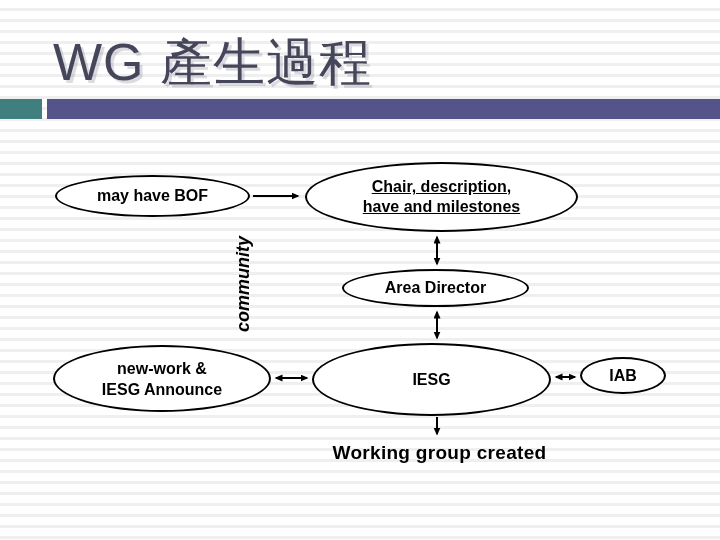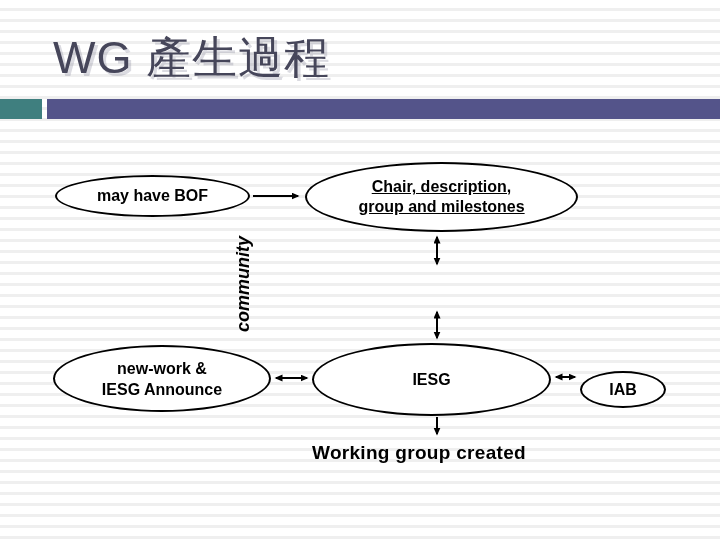--- a/index.html
+++ b/index.html
@@ -3,51 +3,51 @@
 <meta charset="utf-8">
 <style>
   html,body{margin:0;padding:0;}
   body{width:720px;height:540px;font-family:"Liberation Sans",sans-serif;}
   .slide{
     position:relative;width:720px;height:540px;overflow:hidden;
     background:repeating-linear-gradient(to bottom,#ffffff 0px,#ffffff 8px,#efefef 8px,#efefef 11px);
   }
   .title{
     position:absolute;left:53px;top:28px;margin:0;
-    font-size:45px;font-weight:400;letter-spacing:1px;
+    font-size:52px;font-weight:400;letter-spacing:1px;
     color:#46465a;text-shadow:3px 3px 0 rgba(90,90,120,0.22);
     white-space:nowrap;
   }
   .accent-square{position:absolute;left:0;top:99px;width:42px;height:20px;background:#3f7f7f;}
   .accent-bar{position:absolute;left:47px;top:99px;width:673px;height:20px;background:#54548a;}
 
   .arrow-layer{position:absolute;left:0;top:0;width:720px;height:540px;pointer-events:none;}
 
   .node{
     position:absolute;box-sizing:border-box;
     background:#ffffff;border:2px solid #000000;border-radius:50%;
     display:flex;flex-direction:column;align-items:center;justify-content:center;
     font-size:16px;font-weight:700;color:#000000;text-align:center;line-height:20px;
   }
   .node-bof{left:55px;top:175px;width:195px;height:42px;}
   .node-chair{left:305px;top:162px;width:273px;height:70px;text-decoration:underline;}
   .node-area{left:342px;top:269px;width:187px;height:38px;}
   .node-iesg{left:312px;top:343px;width:239px;height:73px;align-items:center;}
   .node-newwork{left:53px;top:345px;width:218px;height:67px;line-height:21px;justify-content:center;}
-  .node-iab{left:580px;top:371px;width:86px;height:37px;}
+  .node-iab{left:580px;top:357px;width:86px;height:37px;}
 
   .community{
     position:absolute;left:192px;top:275px;width:100px;height:18px;
     transform:rotate(-90deg);transform-origin:center;
     font-size:18px;font-style:italic;font-weight:700;color:#000;
     text-align:center;white-space:nowrap;
   }
   .result-caption{
-    position:absolute;left:312px;top:442px;width:295px;
-    font-size:19px;font-weight:700;color:#000;text-align:left;letter-spacing:0.3px;
+    position:absolute;left:292px;top:442px;width:295px;
+    font-size:19px;font-weight:700;color:#000;text-align:center;letter-spacing:0.3px;
   }
 </style>
 </head>
 <body>
 
 <div class="slide">
 
   <h1 class="title">WG 產生過程</h1>
   <div class="accent-square"></div>
   <div class="accent-bar"></div>
@@ -65,25 +65,28 @@
     <line x1="556" y1="377" x2="575" y2="377" stroke="#000" stroke-width="2" marker-start="url(#ah)" marker-end="url(#ah)"></line>
     <line x1="437" y1="417" x2="437" y2="434" stroke="#000" stroke-width="2" marker-end="url(#ah)"></line>
   </svg>
 
   <div class="node node-bof">
     <span>may have BOF</span>
   </div>
 
   <div class="node node-chair">
     <span>Chair, description,</span>
-    <span>group and milestones</span>
+    <span>have and milestones</span>
   </div>
 
   <div class="community">community</div>
 
+  <div class="node node-area">
+    <span>Area Director</span>
+  </div>
 
   <div class="node node-newwork">
     <span>new-work &amp;</span>
     <span>IESG Announce</span>
   </div>
 
   <div class="node node-iesg">
     <span>IESG</span>
   </div>
 

